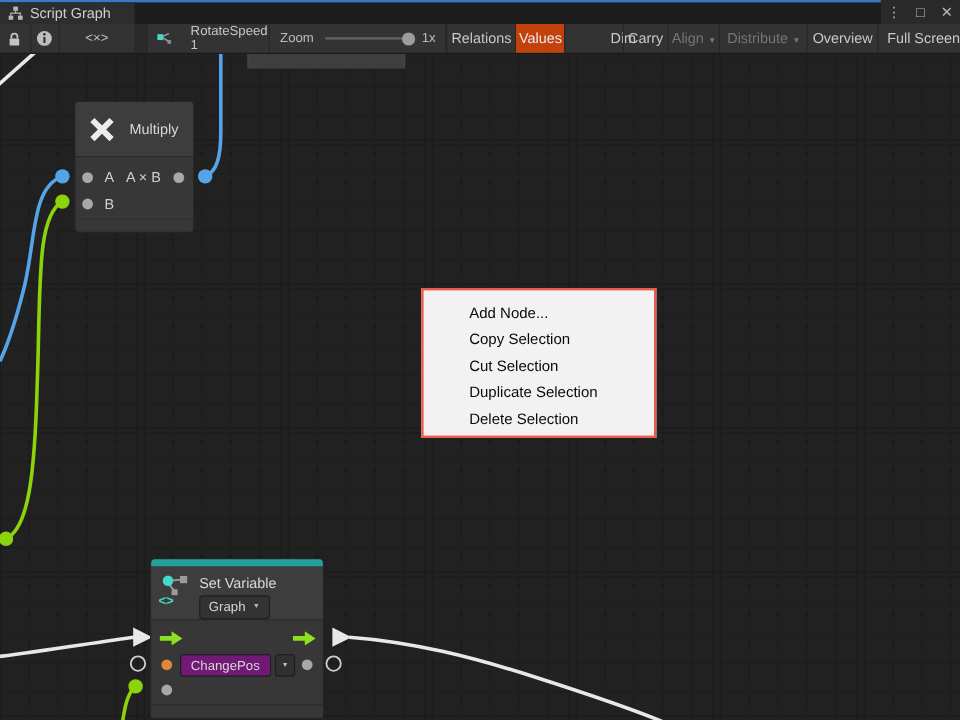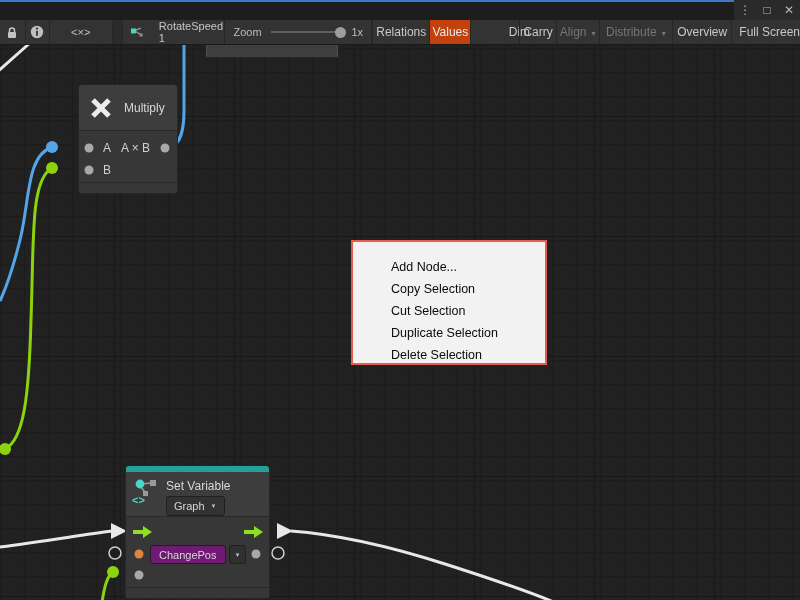--- a/index.html
+++ b/index.html
@@ -44,21 +44,21 @@
        border-radius:3px 3px 0 0}
   .node-footer{background:#373737;border-top:1px solid #292929;border-radius:0 0 3px 3px}
   .node-title{color:#d8d8d8;font-size:12px}
   .pdot{position:absolute;width:9px;height:9px;border-radius:50%;background:#a8a8a8;
        transform:translate(-50%,-50%)}
   .plabel{position:absolute;transform:translateY(-50%);color:#d0d0d0;font-size:12px;white-space:nowrap}
   .vsdrop{position:absolute;display:flex;align-items:center;background:#333333;
        border:1px solid #1f1f1f;border-radius:3px;color:#d6d6d6;font-size:11px;box-sizing:border-box}
   
   #ctxmenu{left:351px;top:240px;width:196px;height:125px;background:#f2f2f2;
-       border:2px solid #e85b50;box-sizing:border-box;z-index:20;padding-top:14px}
+       border:2px solid #e85b50;box-sizing:border-box;z-index:20;padding-top:8px}
   .menu-item{height:22px;line-height:22px;padding-left:38px;font-size:12.5px;color:#0a0a0a;
        white-space:nowrap}
   svg{display:block}
   #wires{position:absolute;left:0;top:0;z-index:2;pointer-events:none}
   #cutnode{left:206px;top:40px;width:130px;height:16px;background:#3f3f3f;
        border:1px solid #4f4f4f;border-bottom-color:#272727;border-radius:2px;z-index:1}
 </style>
 </head>
 <body>
 
@@ -86,21 +86,21 @@
   <polygon points="277,523 293,531 277,539" fill="#e8e8e8"></polygon>
   <path d="M 291 531 C 345 535, 395 548, 445 564 C 495 580, 530 592, 556 603" stroke="#e8e8e8" stroke-width="3" fill="none"></path>
 
   <path d="M 102 602 C 104 590, 106 578, 112 573" stroke="#8dd30c" stroke-width="3" fill="none"></path>
   <circle cx="113" cy="572" r="6" fill="#8dd30c"></circle>
 
   <circle cx="115" cy="553" r="6" fill="none" stroke="#cfcfcf" stroke-width="1.5"></circle>
   <circle cx="278" cy="553" r="6" fill="none" stroke="#cfcfcf" stroke-width="1.5"></circle>
 </svg>
 
-<div class="node" style="left:78px;top:84px;width:100px;">
+<div class="node" style="left:62px;top:84px;width:100px;">
   <div class="node-header" style="height:45px;display:flex;align-items:center;padding-left:9px;gap:10px;">
     <svg width="26" height="26" viewBox="0 0 26 26">
       <path d="M5 5 L21 21 M21 5 L5 21" stroke="#ececec" stroke-width="5"></path>
     </svg>
     <span class="node-title">Multiply</span>
   </div>
   <div style="position:relative;height:51px;">
     <div class="pdot" style="left:10px;top:17px;"></div>
     <span class="plabel" style="left:24px;top:17px;">A</span>
     <span class="plabel" style="left:42px;top:17px;">A × B</span>
@@ -151,20 +151,29 @@
 <div id="ctxmenu" class="abs">
   <div class="menu-item">Add Node...</div>
   <div class="menu-item">Copy Selection</div>
   <div class="menu-item">Cut Selection</div>
   <div class="menu-item">Duplicate Selection</div>
   <div class="menu-item">Delete Selection</div>
 </div>
 
 <div id="tabbar" class="abs">
   <div id="tab-accent" class="abs"></div>
+  <div id="tab" class="abs">
+    <svg width="12" height="12" viewBox="0 0 12 12">
+      <rect x="4" y="0.5" width="4" height="3.5" fill="#b5b5b5"></rect>
+      <rect x="0" y="8" width="4" height="3.5" fill="#b5b5b5"></rect>
+      <rect x="8" y="8" width="4" height="3.5" fill="#b5b5b5"></rect>
+      <path d="M6 4 V6 M2 8 V6 H10 V8" stroke="#b5b5b5" fill="none"></path>
+    </svg>
+    <span>Script Graph</span>
+  </div>
   <div id="winctl" class="abs">
     <span class="winbtn">⋮</span>
     <span class="winbtn">□</span>
     <span class="winbtn">✕</span>
   </div>
 </div>
 
 <div id="toolbar" class="abs">
   <div class="tseg" style="width:27px;">
     <svg width="12" height="13" viewBox="0 0 12 13">

